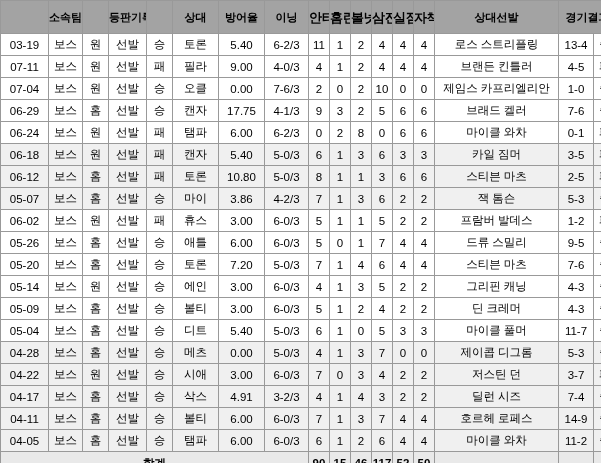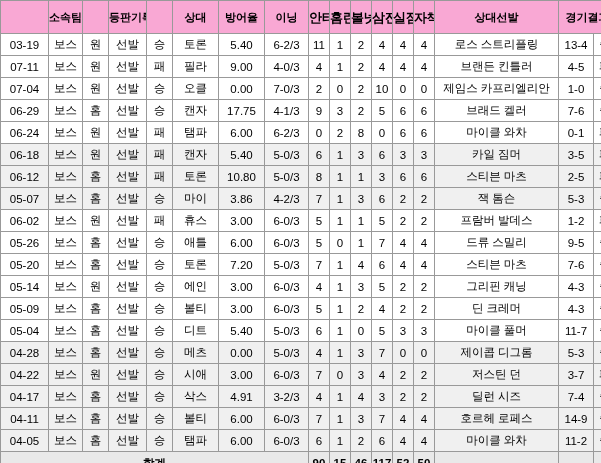--- a/index.html
+++ b/index.html
@@ -25,21 +25,21 @@
   }
   table.stats th, table.stats td {
     border: 1px solid #999999;
     text-align: center;
     vertical-align: middle;
     padding: 0;
     white-space: nowrap;
     overflow: hidden;
   }
   thead th {
-    background: #f9a8d4;
+    background: #a3a3a3;
     font-weight: bold;
     font-size: 11px;
     height: 32px;
     line-height: 13px;
     color: #000;
   }
   thead th.narrow {
     font-size: 13px;
     letter-spacing: -0.3px;
   }
@@ -144,21 +144,21 @@
           <td>패</td>
         </tr>
         <tr>
           <td>07-04</td>
           <td>보스</td>
           <td>원</td>
           <td>선발</td>
           <td>승</td>
           <td>오클</td>
           <td>0.00</td>
-          <td>7-0/3</td>
+          <td>7-6/3</td>
           <td>2</td>
           <td>0</td>
           <td>2</td>
           <td>10</td>
           <td>0</td>
           <td>0</td>
           <td>제임스 카프리엘리안</td>
           <td>1-0</td>
           <td>승</td>
         </tr>

